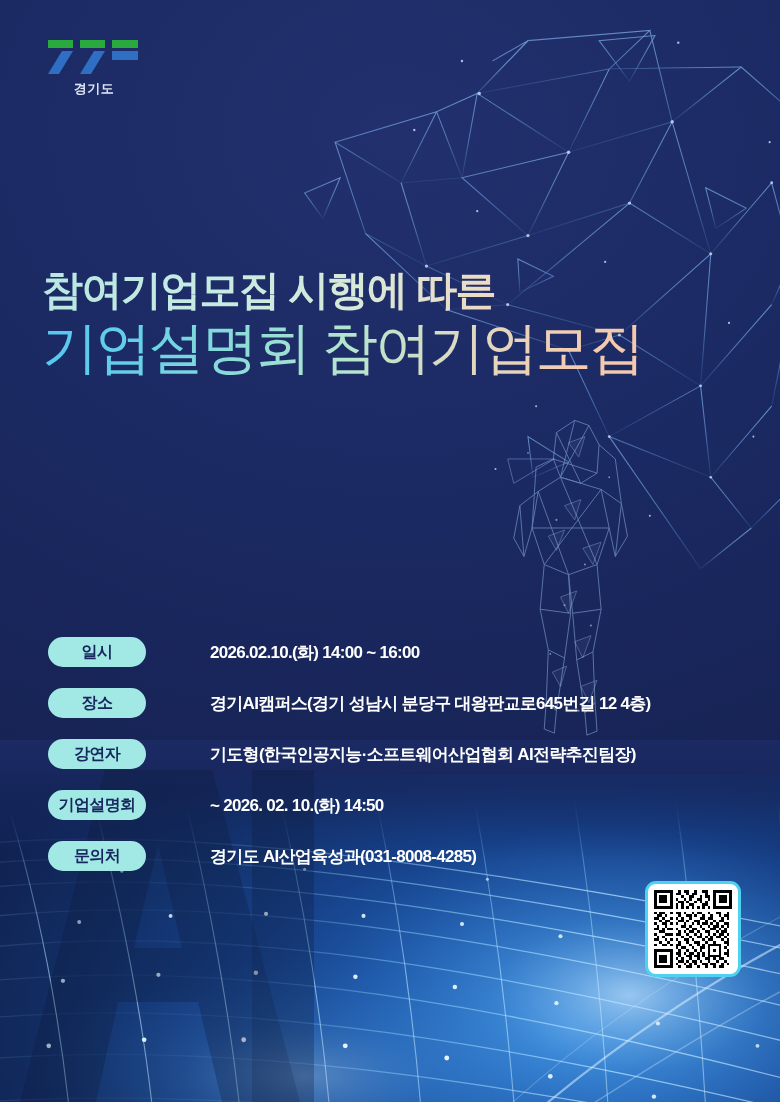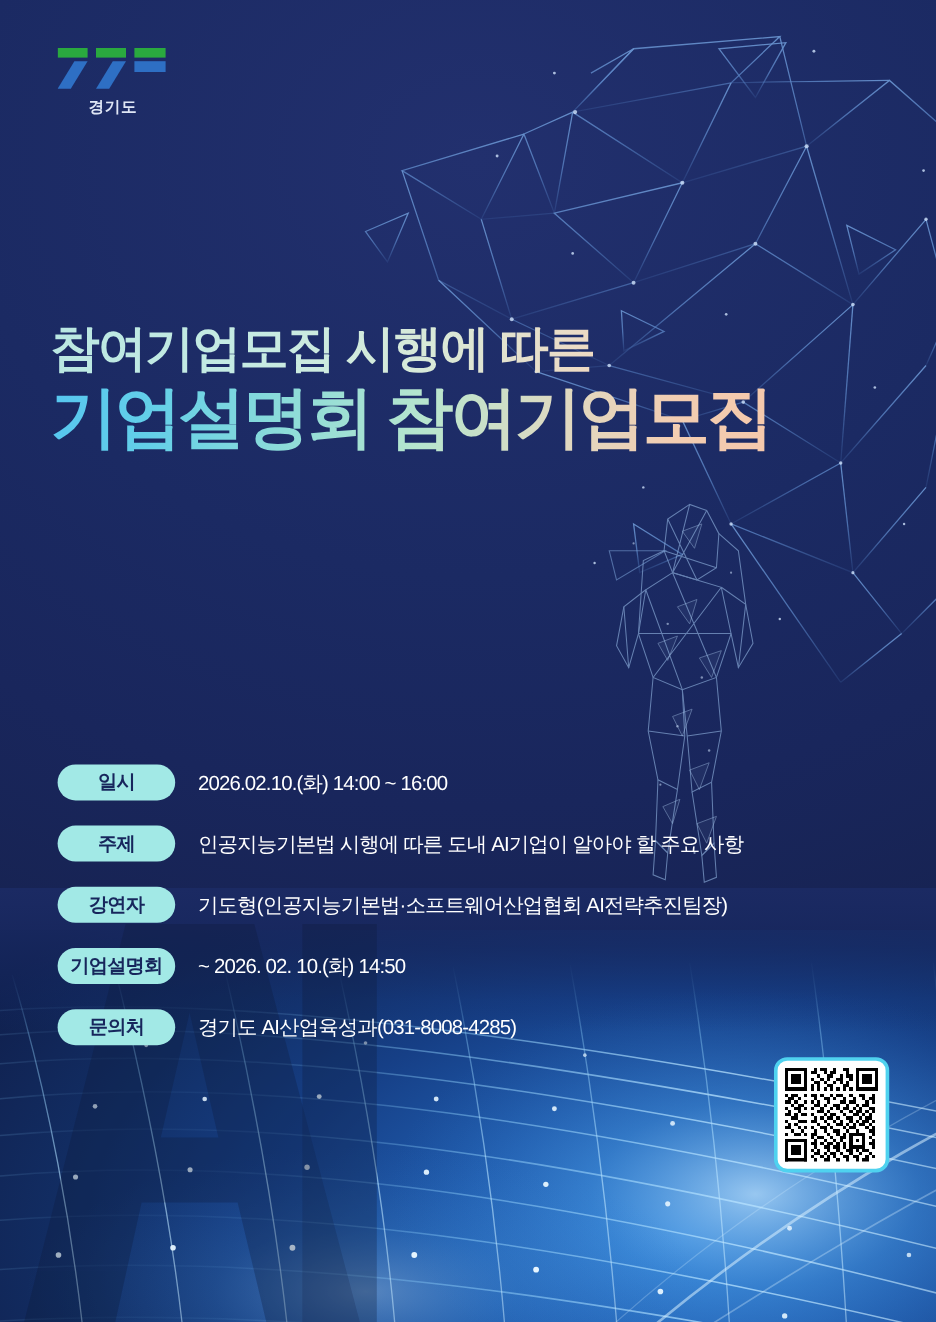--- a/index.html
+++ b/index.html
@@ -62,37 +62,38 @@
     font-weight:800;
     letter-spacing:-1.6px;
     line-height:1.12;
     background:linear-gradient(100deg,#b9e7e2 0%,#c6ebe3 24%,#d8e9d8 44%,#eddac4 62%,#f4cdb2 78%,#f7cbb0 100%);
     -webkit-background-clip:text;background-clip:text;
     color:transparent;-webkit-text-fill-color:transparent;
     white-space:nowrap;
   }
   .headline-2{
     font-size:56px;
-    font-weight:700;
+    font-weight:400;
     letter-spacing:-2.6px;
     line-height:1.14;
     margin-top:2px;
     background:linear-gradient(97deg,#56c6f0 0%,#63cfe8 12%,#8bdbd9 27%,#b6e5ce 43%,#dddac2 58%,#f2cdb2 72%,#f6c6a9 88%,#f7c3a6 100%);
     -webkit-background-clip:text;background-clip:text;
     color:transparent;-webkit-text-fill-color:transparent;
     white-space:nowrap;
   }
 
   
   .info{position:absolute;left:48px;top:637px;width:700px;}
   .info-row{
     display:flex;
     align-items:center;
     height:30px;
     margin-bottom:21px;
+    gap:45px;
   }
   .info-row:last-child{margin-bottom:16px;}
   .pill{
     flex:0 0 auto;
     width:98px;
     height:30px;
     border-radius:16px;
     background:#a2e9e6;
     color:#17265c;
     font-size:16px;
@@ -100,21 +101,21 @@
     letter-spacing:-0.6px;
     display:flex;
     align-items:center;
     justify-content:center;
     box-shadow:0 0 0 0 rgba(0,0,0,0);
   }
   .info-value{
     margin-left:19px;
     color:#ffffff;
     font-size:17px;
-    font-weight:400;
+    font-weight:700;
     letter-spacing:-0.7px;
     white-space:nowrap;
   }
 
   
   .qr-box{
     position:absolute;
     left:645px;top:881px;
     width:96px;height:96px;
     border-radius:11px;
@@ -368,29 +369,29 @@
     <div class="headline-2">기업설명회 참여기업모집</div>
   </div>
 
   <div class="info">
 
     <div class="info-row">
       <div class="pill">일시</div>
       <div class="info-value">2026.02.10.(화) 14:00 ~ 16:00</div>
     </div>
 
-
     <div class="info-row">
-      <div class="pill">주제</div>
-      <div class="info-value">인공지능기본법 시행에 따른 도내 AI기업이 알아야 할 주요 사항</div>
+      <div class="pill">장소</div>
+      <div class="info-value">경기AI캠퍼스(경기 성남시 분당구 대왕판교로645번길 12 4층)</div>
     </div>
+
 
     <div class="info-row">
       <div class="pill">강연자</div>
-      <div class="info-value">기도형(인공지능기본법·소프트웨어산업협회 AI전략추진팀장)</div>
+      <div class="info-value">기도형(한국인공지능·소프트웨어산업협회 AI전략추진팀장)</div>
     </div>
 
     <div class="info-row">
       <div class="pill">기업설명회</div>
       <div class="info-value">~ 2026. 02. 10.(화) 14:50</div>
     </div>
 
 
     <div class="info-row">
       <div class="pill">문의처</div>

